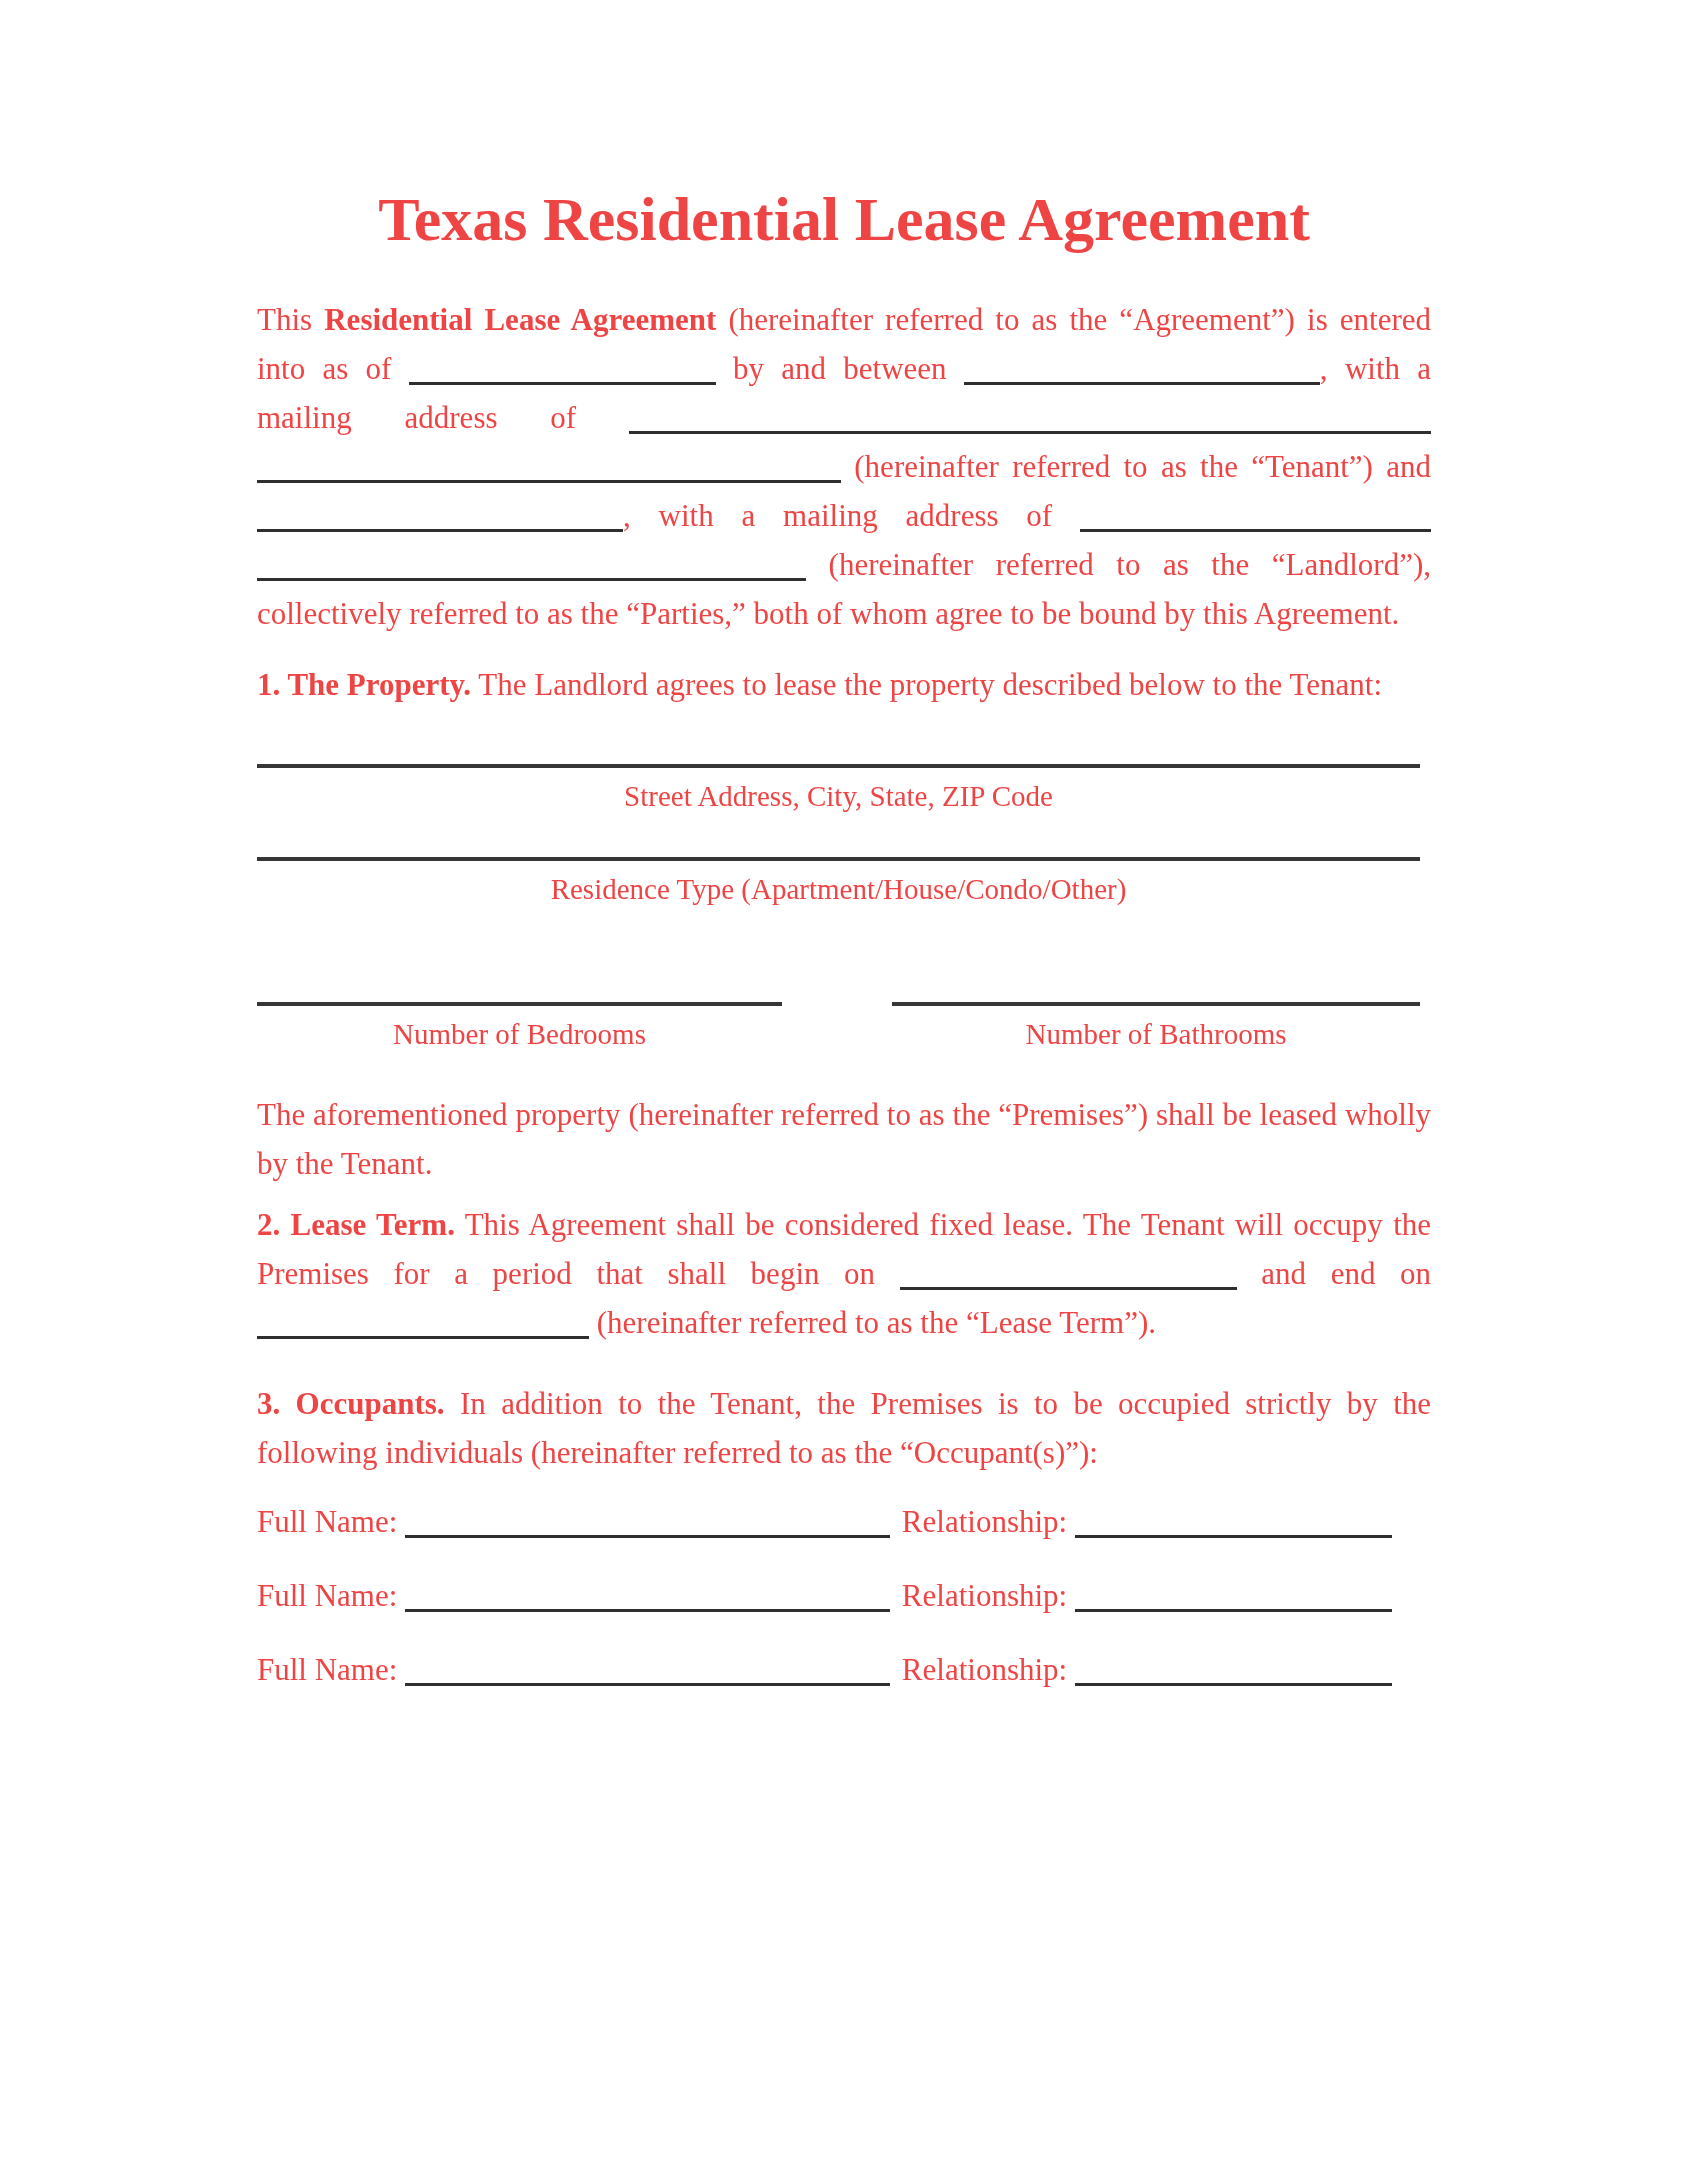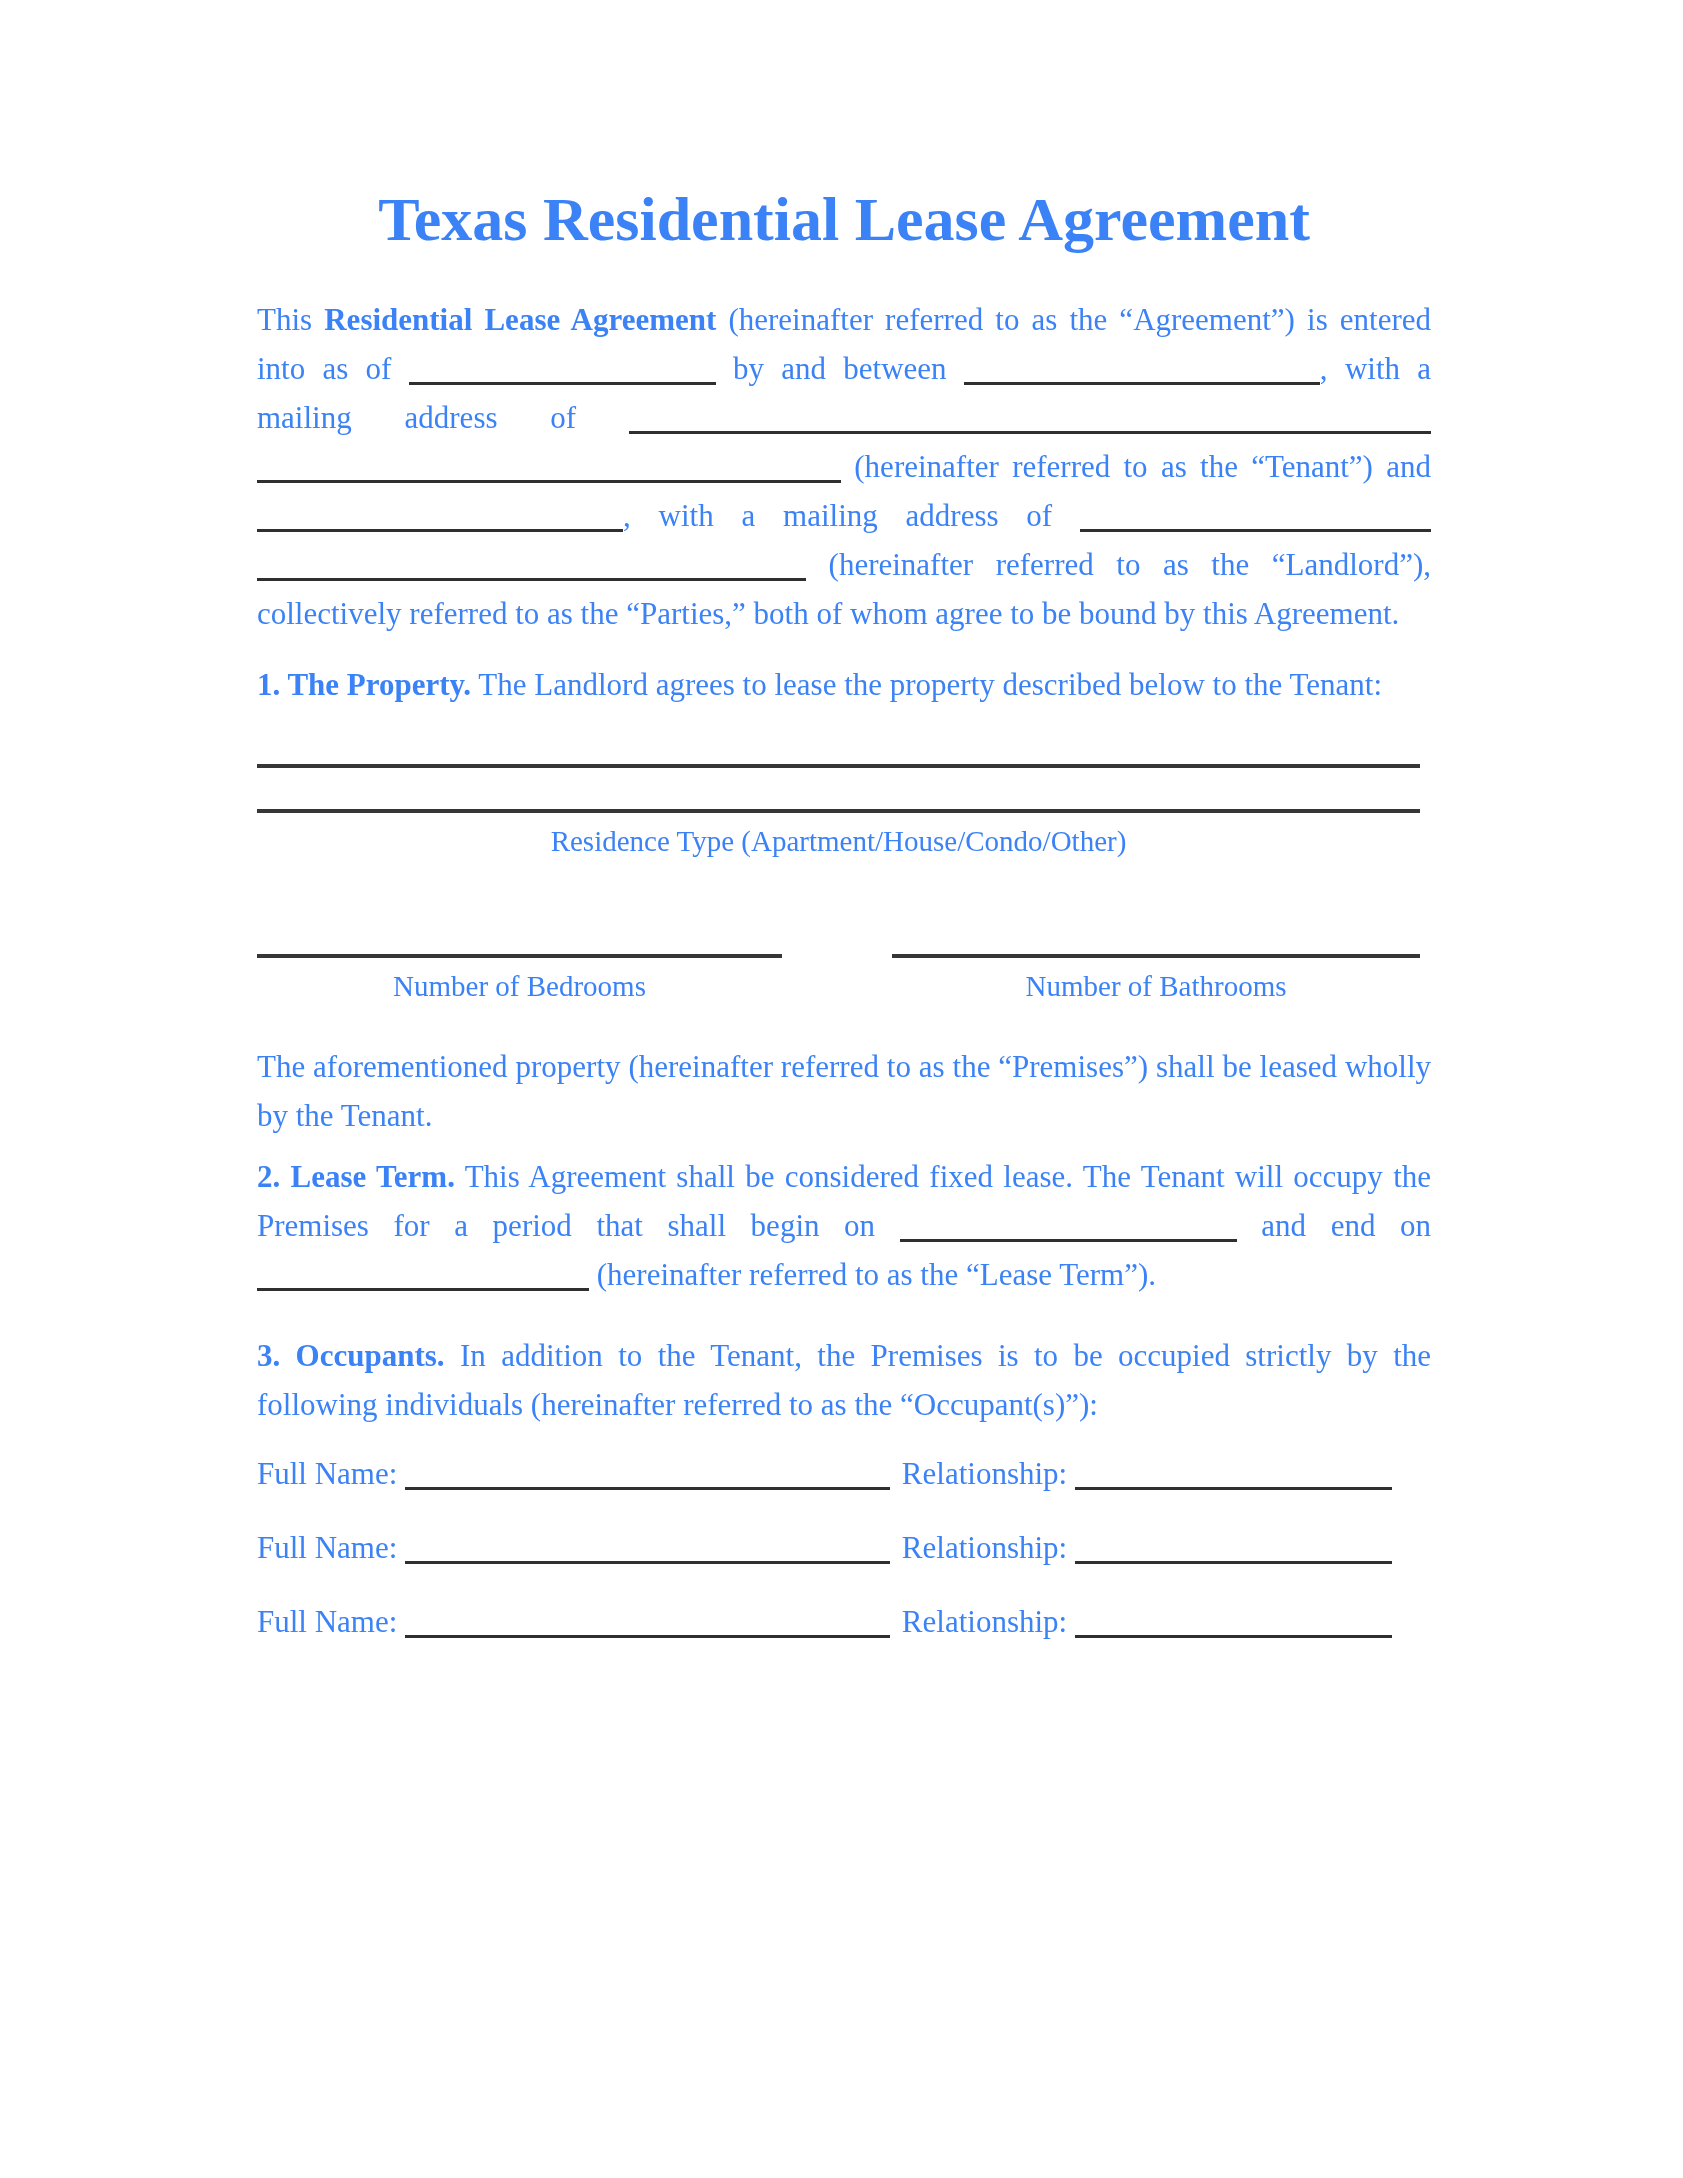--- a/index.html
+++ b/index.html
@@ -2,21 +2,21 @@
 <html><head>
 <meta charset="utf-8">
 <style>
   * { margin: 0; padding: 0; box-sizing: border-box; }
   html, body { background: #ffffff; }
   .page {
     position: relative;
     width: 1683px;
     height: 2178px;
     background: #ffffff;
-    color: #3b82f6;
+    color: #ef4444;
     font-family: "Liberation Serif", "DejaVu Serif", serif;
     font-size: 31px;
     padding: 184px 252px 0 257px;
     overflow: hidden;
   }
   .doc-title {
     font-size: 62px;
     font-weight: bold;
     text-align: center;
     line-height: 1.15;
@@ -80,20 +80,21 @@
 
   <h1 class="doc-title">Texas Residential Lease Agreement</h1>
 
   <p class="para"><span>This</span> <b>Residential Lease Agreement</b> <span>(hereinafter referred to as the “Agreement”) is entered into as of</span> <span class="blank w310"></span> <span>by and between</span> <span class="blank w360"></span><span>, with a mailing address of</span> <span class="blank w810"></span> <span class="blank w590"></span> <span>(hereinafter referred to as the “Tenant”) and</span> <span class="blank w370"></span><span>, with a mailing address of</span> <span class="blank w355"></span> <span class="blank w555"></span> <span>(hereinafter referred to as the “Landlord”), collectively referred to as the “Parties,” both of whom agree to be bound by this Agreement.</span></p>
 
 
   <p class="para section-property"><b>1. The Property.</b> <span>The Landlord agrees to lease the property described below to the Tenant:</span></p>
 
   <div class="field-group fg-street">
     <div class="formline"></div>
+    <div class="cap">Street Address, City, State, ZIP Code</div>
   </div>
 
   <div class="field-group fg-residence">
     <div class="formline"></div>
     <div class="cap">Residence Type (Apartment/House/Condo/Other)</div>
   </div>
 
   <div class="halves fg-halves">
     <div class="half-bed">
       <div class="formline"></div>

